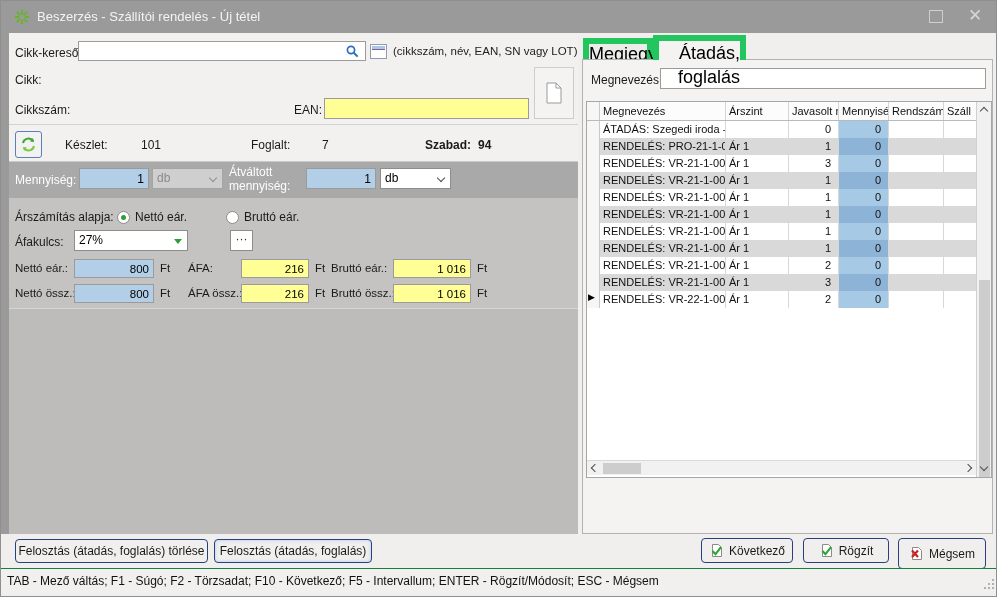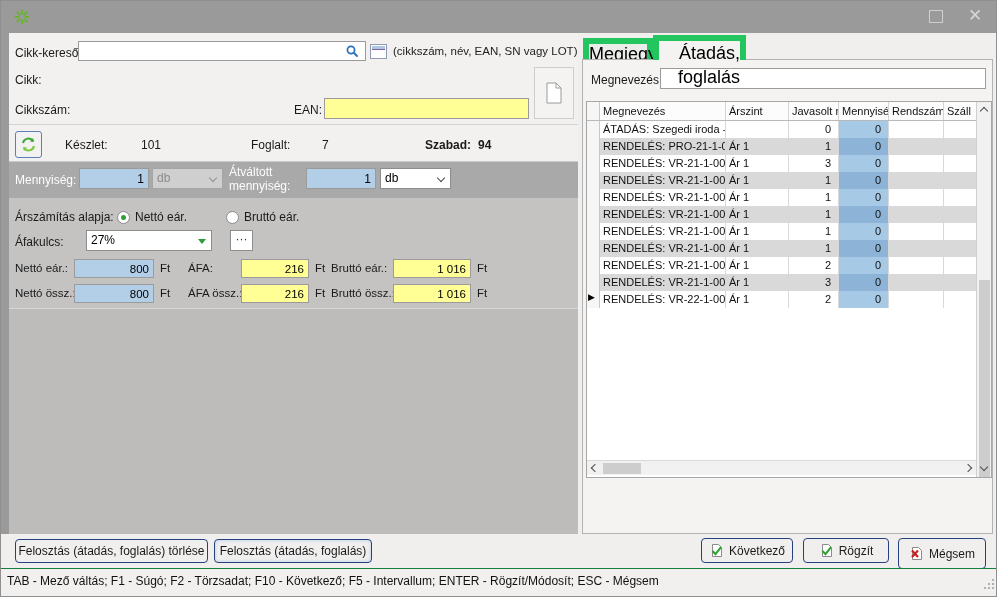--- a/index.html
+++ b/index.html
@@ -45,21 +45,21 @@
   .chev.gray { border-color:#909090; }
   .chev.down { transform:rotate(-45deg); }
   .chev.up { transform:rotate(135deg); }
   .chev.left { transform:rotate(45deg); }
   .chev.right { transform:rotate(-135deg); }
   .combo .arr { position:absolute; right:6px; top:6px; }
 
   .radio { position:absolute; width:13px; height:13px; border:1px solid #8b8b8b; border-radius:50%; background:#fff; }
   .radio.sel::after { content:""; position:absolute; left:3px; top:3px; width:5px; height:5px; border-radius:50%; background:#2f9e38; }
 
-  .vat-combo { left:85px; top:229px; width:126px; }
+  .vat-combo { left:73px; top:229px; width:114px; }
   .vat-arrow { position:absolute; right:5px; top:8px; width:0; height:0; border-left:4px solid transparent; border-right:4px solid transparent; border-top:5px solid #2f9e38; }
   .dots-btn { position:absolute; left:229px; top:229px; width:23px; height:21px; background:#fff; border:1px solid #8d8d8d; font-size:12px; text-align:center; line-height:17px; color:#333; }
 
   .pl { font-size:11.5px; }
   .pv { font-size:11.5px; height:19px; line-height:17px; }
 
   
   .tab { position:absolute; font-size:18px; text-align:right; border:6px solid #22c55e; background:#ececea; }
   .tab.inactive { left:582px; top:37px; width:70px; height:22px; line-height:21px; border-bottom:none; }
   .tab.active { left:652px; top:34px; width:93px; height:25px; line-height:24px; background:#f4f3f2; z-index:3; border-bottom:none; }
@@ -117,20 +117,21 @@
   <div class="titlebar">
     <svg class="appicon" width="16" height="16" viewBox="0 0 16 16">
       <g stroke="#69b42e" stroke-width="2" stroke-linecap="round">
         <line x1="8" y1="1.5" x2="8" y2="14.5"></line>
           <line x1="1.5" y1="8" x2="14.5" y2="8"></line>
         <line x1="3.4" y1="3.4" x2="12.6" y2="12.6"></line>
           <line x1="12.6" y1="3.4" x2="3.4" y2="12.6"></line>
       </g>
       <circle cx="8" cy="8" r="2.6" fill="#9a9a9a"></circle>
     </svg>
+    <span class="title">Beszerzés - Szállítói rendelés - Új tétel</span>
     <span class="winbtn-max"></span>
     <span class="winbtn-close">✕</span>
   </div>
 
   <div class="left-strip"></div>
 
   <div class="sec-top"></div>
   <span class="lbl" style="left:14px;top:45px;">Cikk-kereső:</span>
   <input class="inp search-inp" value="" style="">
   <span class="search-icon-wrap">

